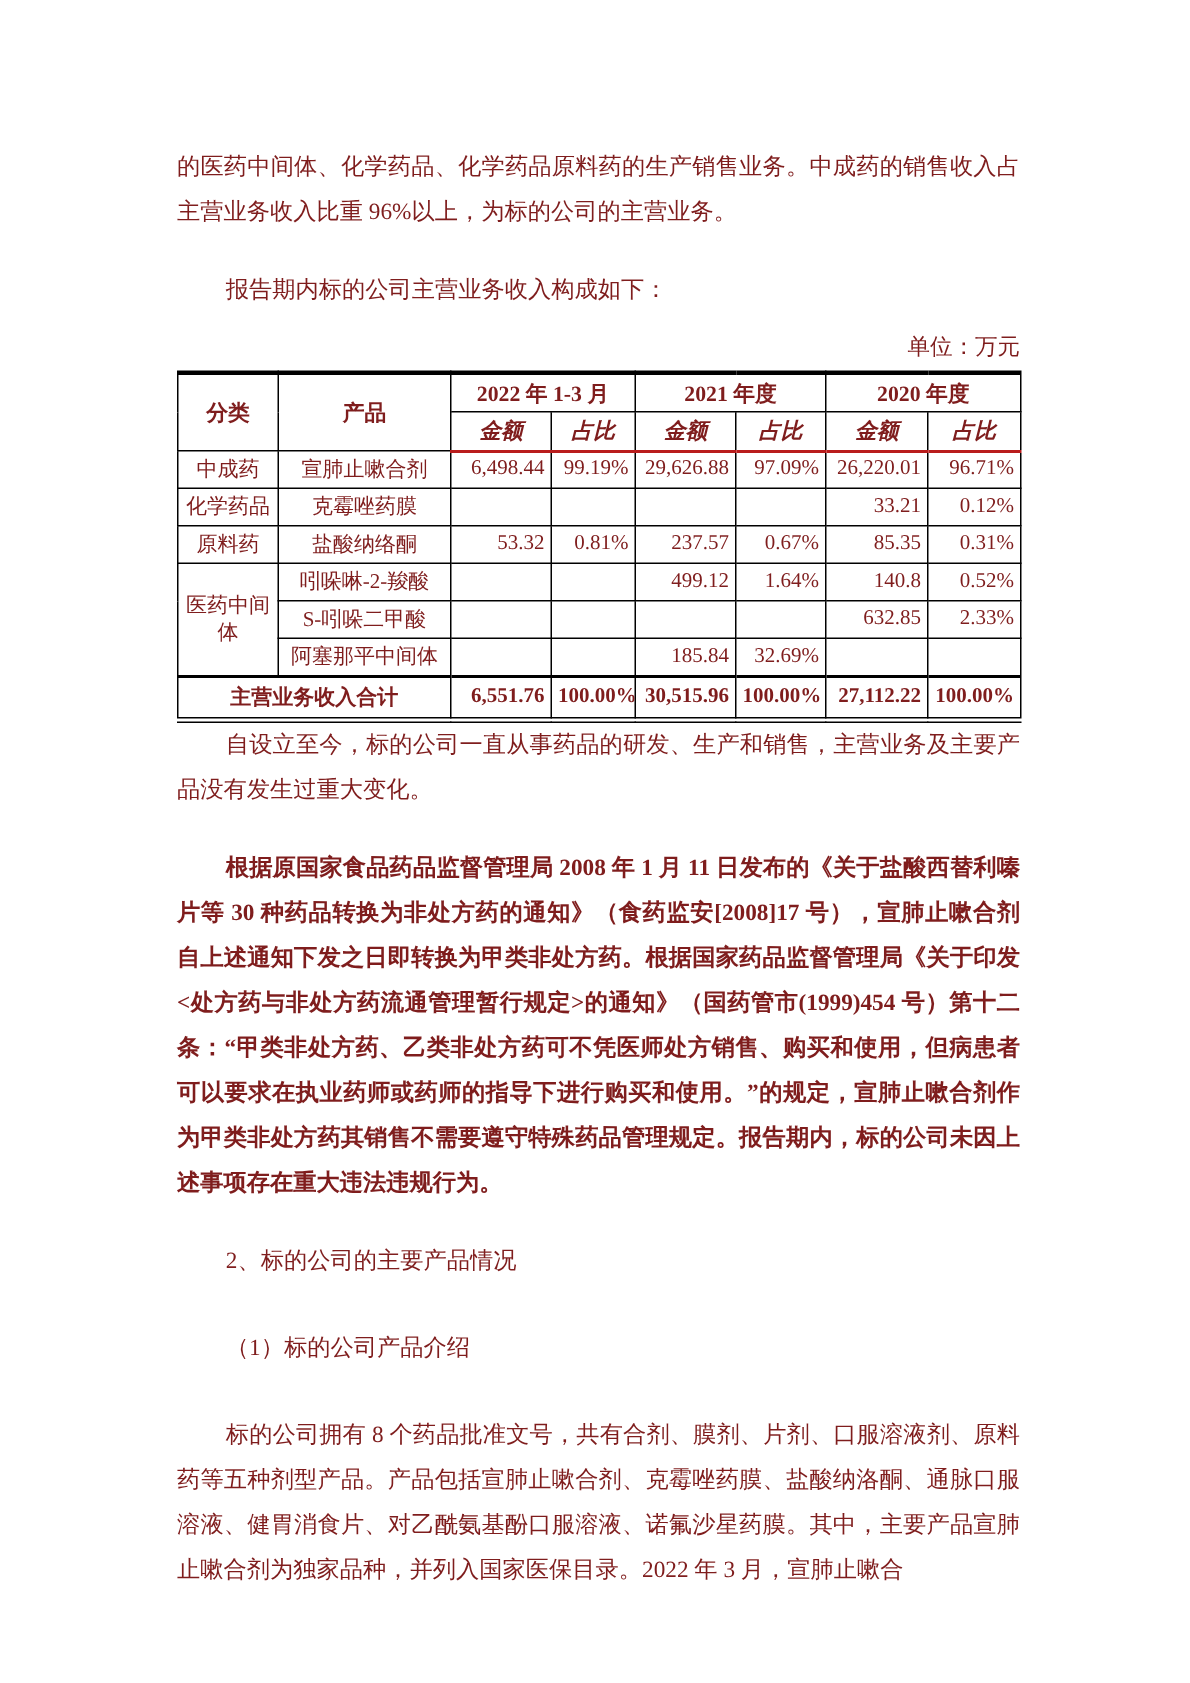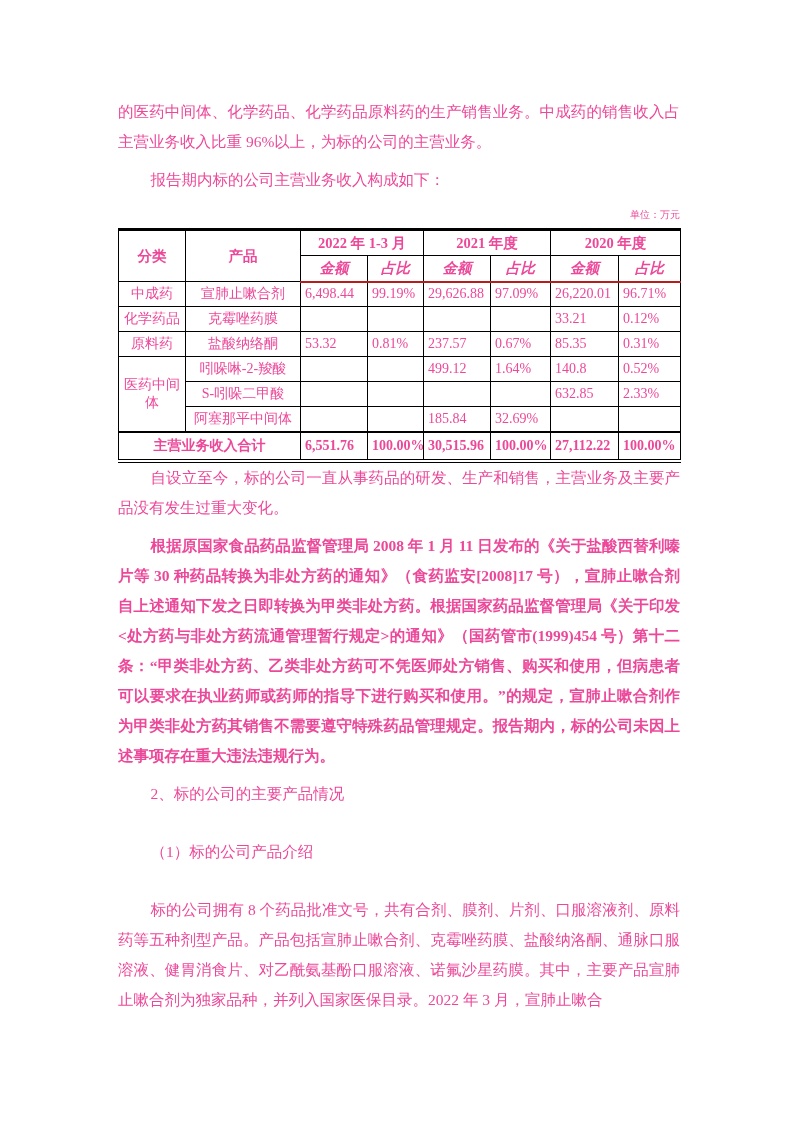--- a/index.html
+++ b/index.html
@@ -1,42 +1,42 @@
 <!DOCTYPE html>
 <html lang="zh"><head>
 <meta charset="utf-8">
 <style>
   * { margin:0; padding:0; box-sizing:border-box; }
   html, body { background:#ffffff; }
   .page {
     position:relative;
     width:793px; height:1122px;
     background:#ffffff;
-    color:#ec4899;
+    color:#7f1d1d;
     font-family:"Liberation Serif","DejaVu Serif",serif;
     overflow:hidden;
   }
   .content {
     position:absolute;
     left:118px; top:97px;
     width:562px;
   }
   p.body {
     font-size:15.5px;
     line-height:30px;
     text-align:justify;
     text-justify:inter-ideograph;
   }
   .indent { text-indent:2.1em; }
-  .mt14 { margin-top:8px; }
+  .mt14 { margin-top:22px; }
   .mt16 { }
   .mt12 { margin-top:28px; }
   .bold-para { font-weight:bold; line-height:31px; }
   .unit-label {
-    font-size:10px;
+    font-size:15px;
     text-align:right;
     margin-top:13px;
     margin-bottom:6px;
   }
   table.rev {
     width:562px;
     border-collapse:collapse;
     table-layout:fixed;
     border-top:3px solid #000;
     border-bottom:4px double #000;
@@ -44,21 +44,21 @@
   }
   table.rev th, table.rev td {
     border:1px solid #000;
     text-align:center;
     padding:1px 4px;
     height:25px;
     overflow:hidden;
   }
   table.rev thead th { font-weight:bold; height:26px; font-size:14.5px; }
   table.rev tr.hdr2 th { border-bottom:2px solid #b91c1c;font-style:italic; }
-  table.rev td.num { text-align:left;margin-left:40px; }
+  table.rev td.num { text-align:right;margin-left:40px; }
   table.rev tr.total-row td {
     border-top:2px solid #000;
     font-weight:bold;
     height:29px;
   }
   .page-number {
     position:absolute;
     left:0; right:0;
     top:1026px;
     text-align:center;

